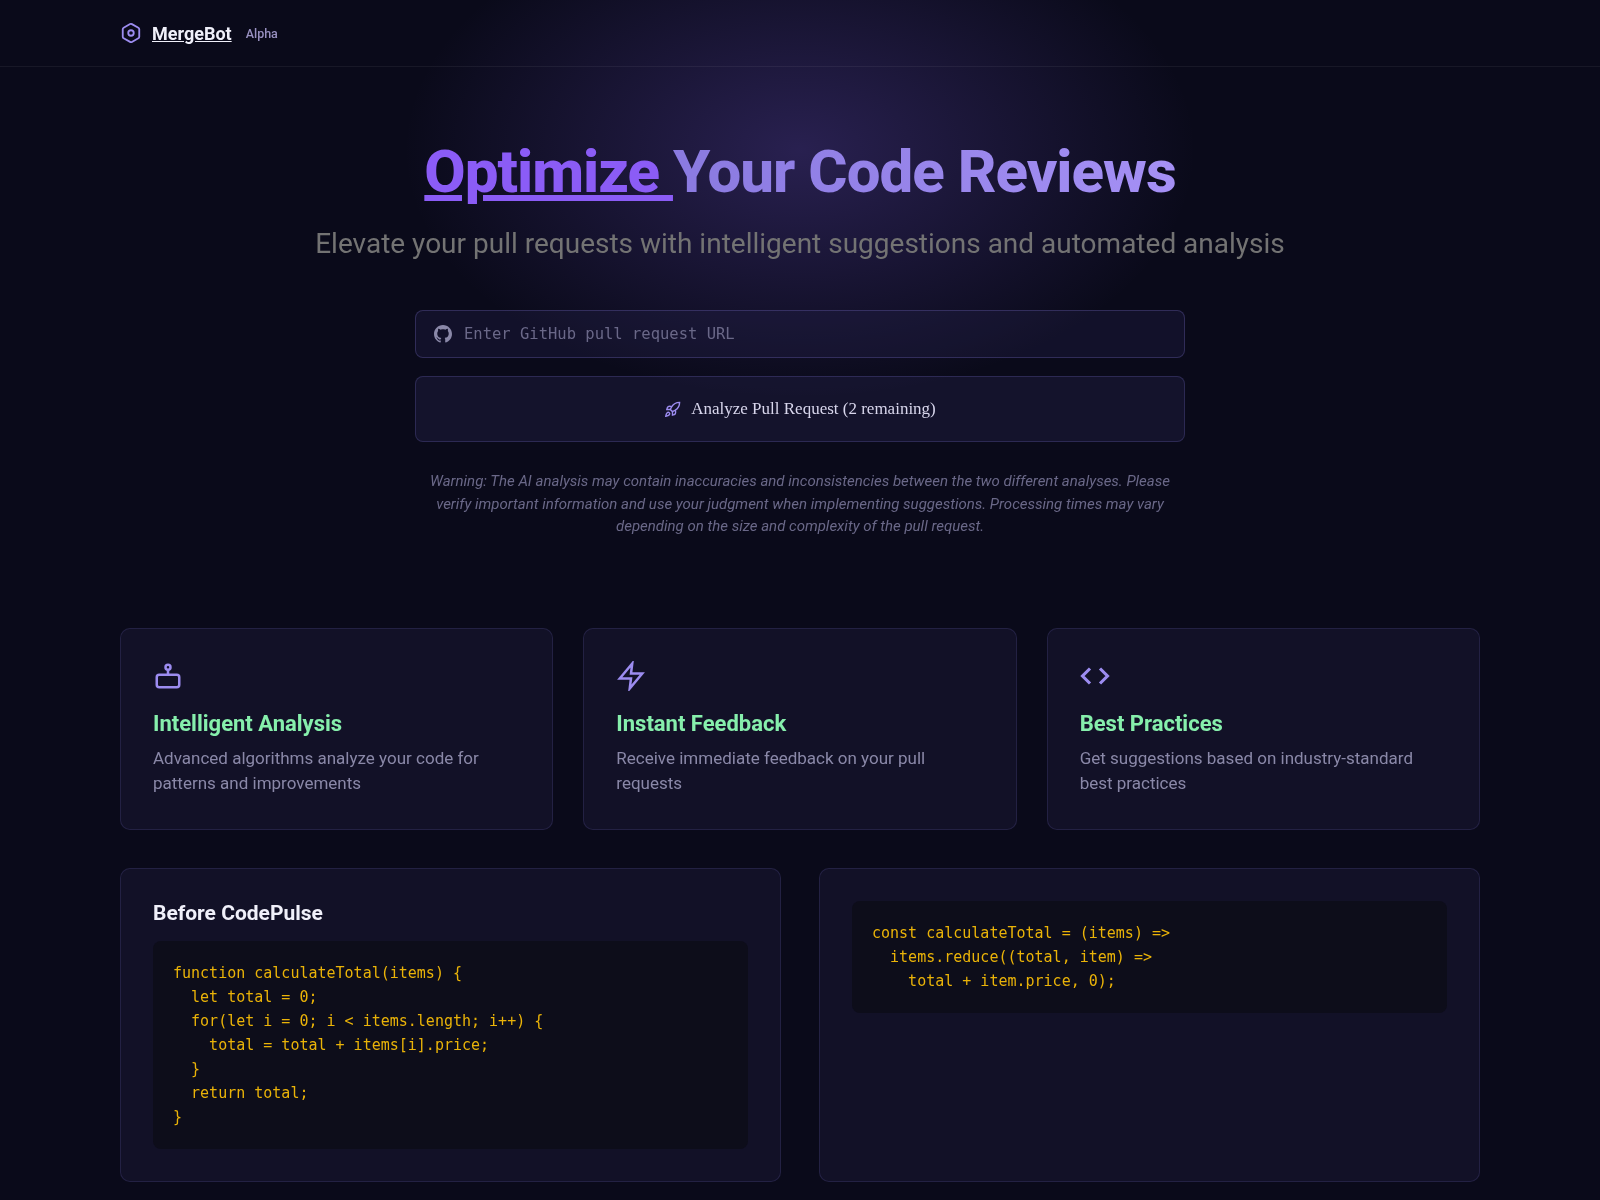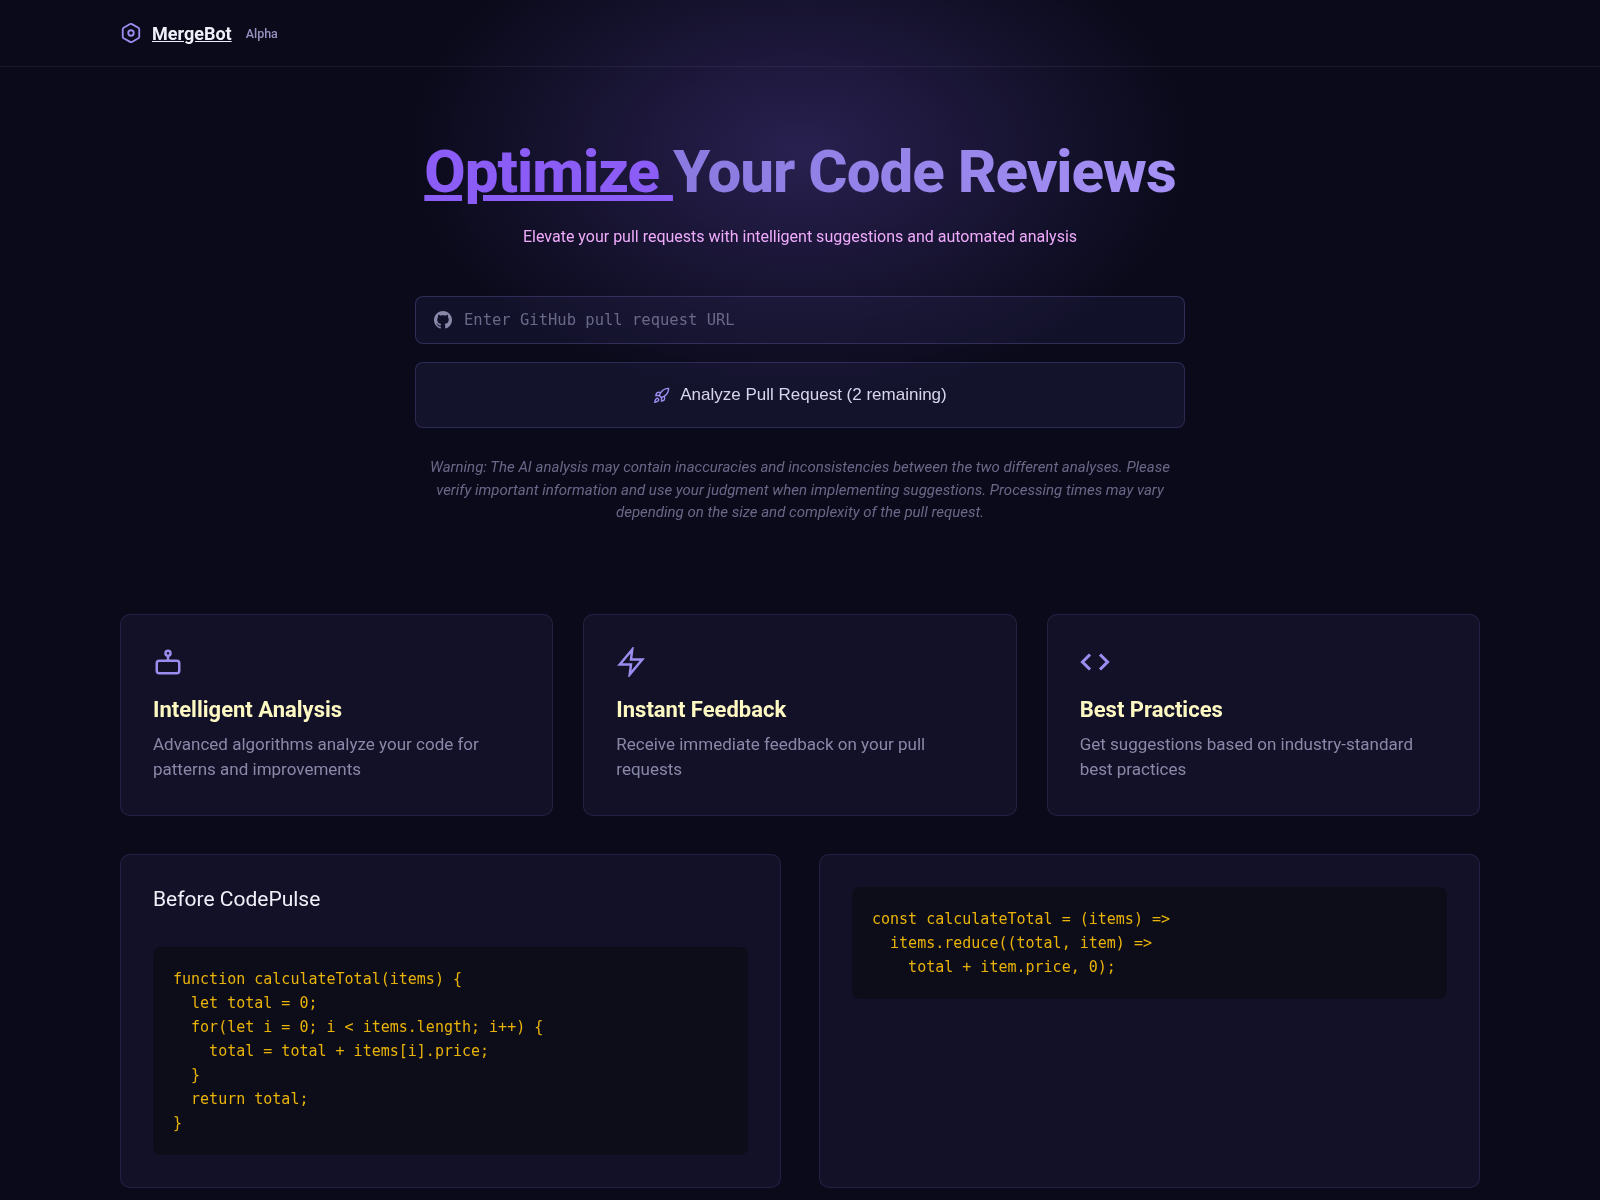--- a/index.html
+++ b/index.html
@@ -79,22 +79,22 @@
       background-clip: text;
       color: transparent;
       text-align: center;
     }
     .title-plain {
       color: #8b5cf6;
       text-decoration: underline;
     }
     .subtitle {
       margin-top: 22px;
-      font-size: 16px;
-      color: #f0abfc;
+      font-size: 28px;
+      color: #737373;
       font-weight: 400;
     }
     .input-block {
       max-width: 770px;
       margin: 50px auto 0;
     }
     .input-wrap {
       display: flex;
       align-items: flex-end;
       gap: 12px;
@@ -122,21 +122,21 @@
       color: #6a6888;
     }
     .analyze-btn {
       width: 100%;
       margin-top: 18px;
       background: rgba(40, 38, 80, 0.35);
       border: 1px solid rgba(120, 110, 200, 0.25);
       border-radius: 8px;
       padding: 22px;
       color: #d8d6ec;
-      font-family: Liberation Sans, sans-serif;
+      font-family: Liberation Serif, serif;
       font-size: 17px;
       cursor: pointer;
       display: flex;
       align-items: center;
       justify-content: center;
       gap: 10px;
     }
     .analyze-btn svg {
       width: 17px;
       height: 17px;
@@ -165,21 +165,21 @@
     }
     .feature-icon {
       width: 30px;
       height: 30px;
       color: #9c8cf0;
       margin-bottom: 16px;
     }
     .feature-title {
       font-size: 22px;
       font-weight: 700;
-      color: #fef9c3;
+      color: #86efac;
       margin-bottom: 10px;
     }
     .feature-desc {
       font-size: 17px;
       color: #8a88a8;
       line-height: 1.5;
     }
     .compare {
       display: grid;
       grid-template-columns: repeat(2, 1fr);
@@ -187,23 +187,23 @@
       margin-top: 38px;
     }
     .compare-card {
       background: rgba(30, 28, 60, 0.4);
       border: 1px solid rgba(120, 110, 200, 0.18);
       border-radius: 10px;
       padding: 32px;
     }
     .compare-title {
       font-size: 21px;
-      font-weight: 400;
+      font-weight: 700;
       color: #f0f0fa;
-      margin-bottom: 36px;
+      margin-bottom: 16px;
     }
     .code-block {
       background: #0d0d1a;
       border-radius: 8px;
       padding: 20px;
       font-family: "SFMono-Regular", Consolas, monospace;
       font-size: 15px;
       color: #eab308;
       line-height: 1.6;
       white-space: pre;

